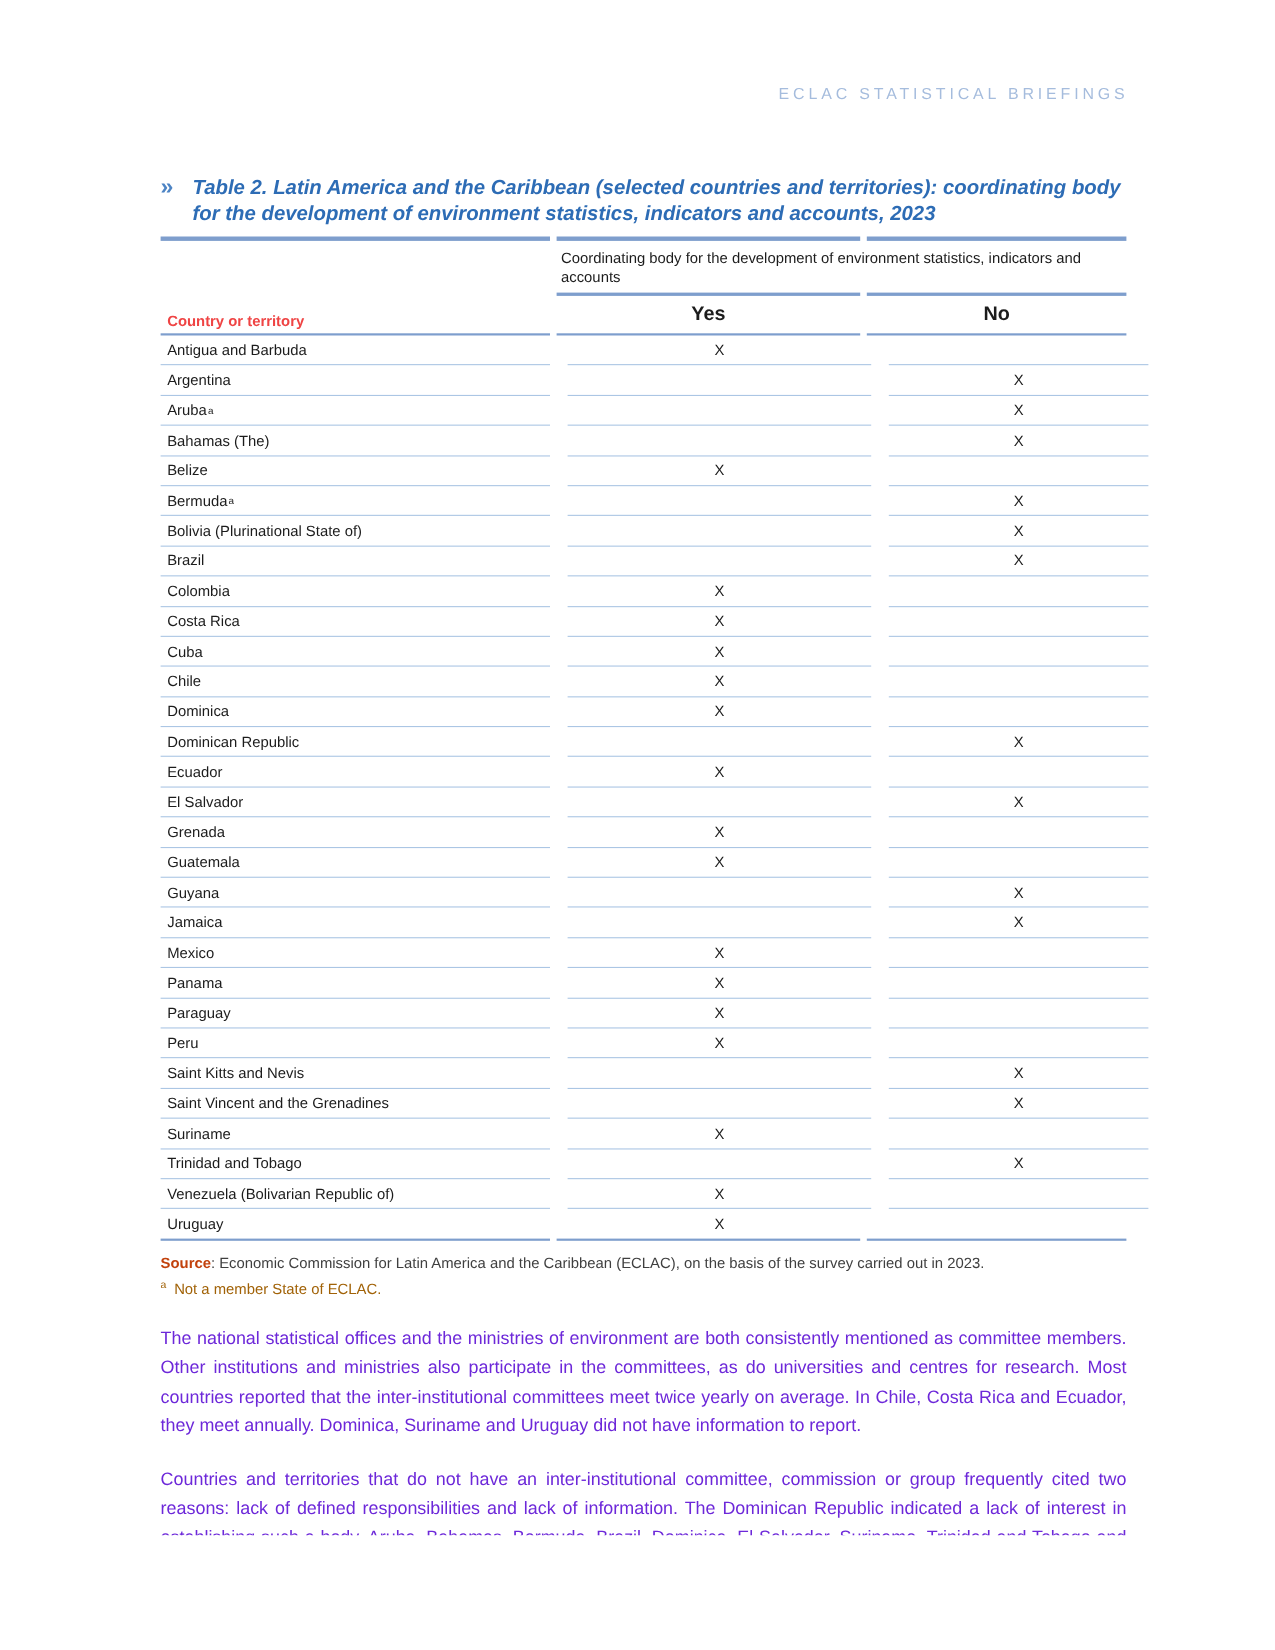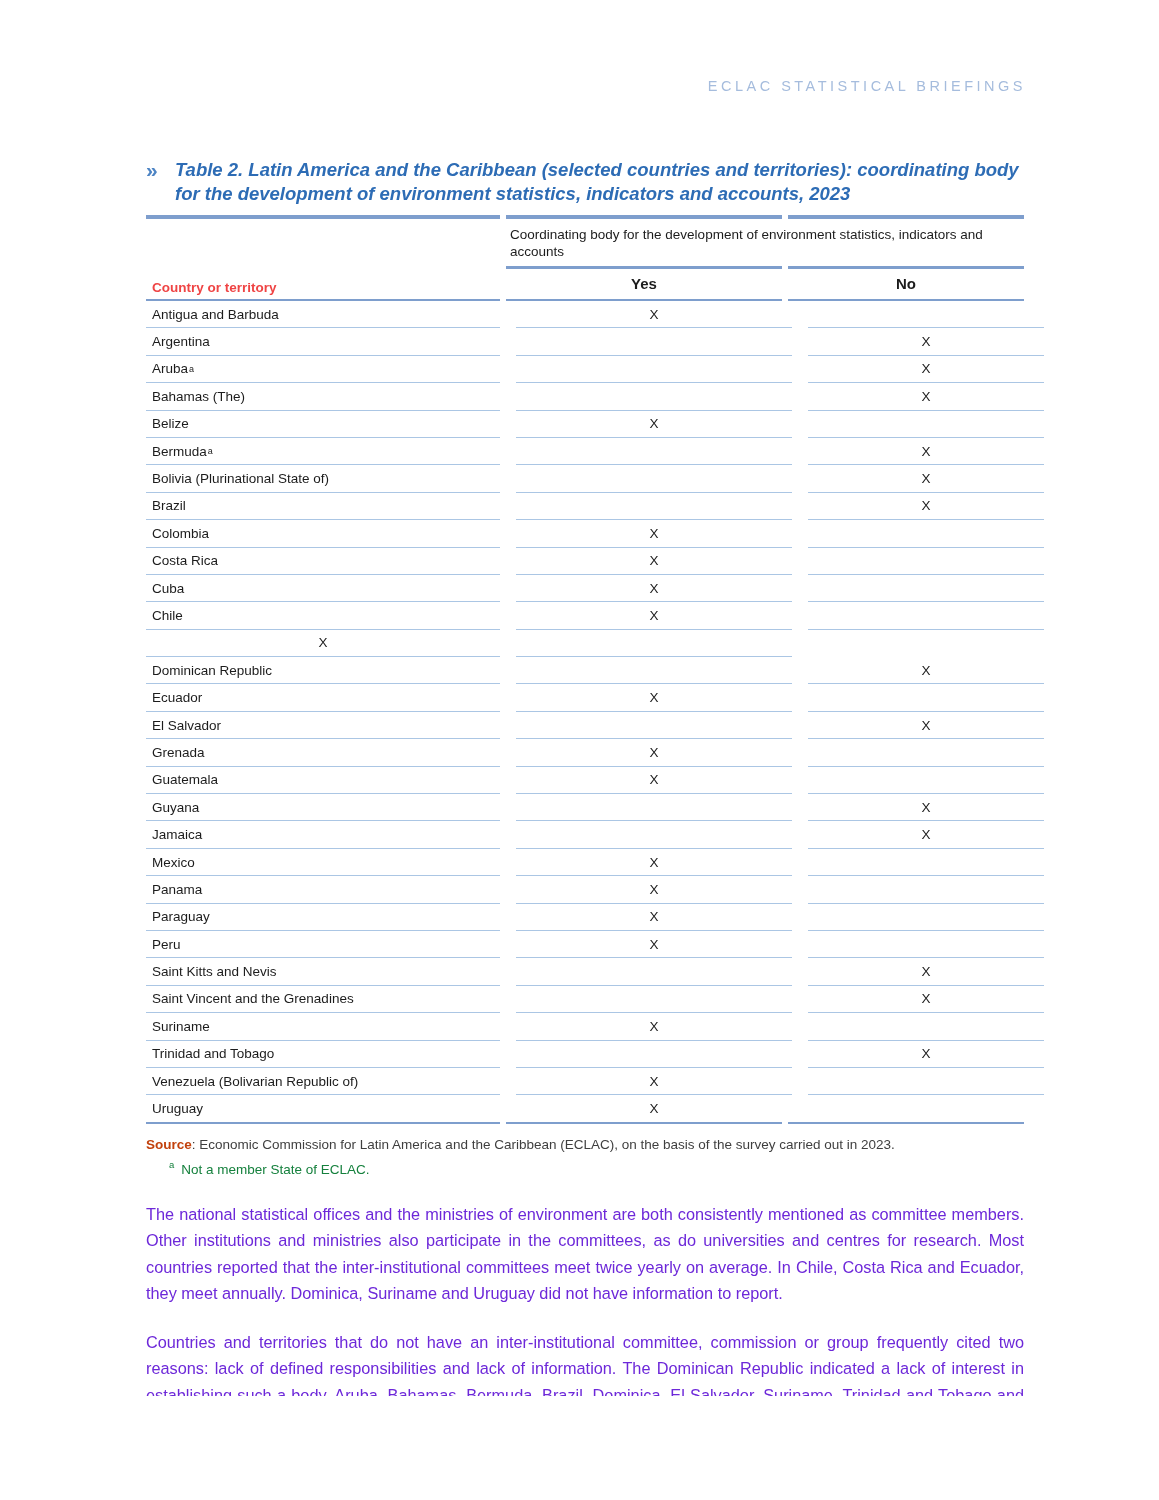--- a/index.html
+++ b/index.html
@@ -41,42 +41,42 @@
     font-size:13.5px;font-weight:700;color:#ef4444;
   }
   .span-header{
     text-align:left;font-size:13.5px;font-weight:400;color:#1c1c1c;
     line-height:17px;padding:7px 4px 6px 4px;min-height:31px;
   }
   .subrule{display:grid;grid-template-columns:276px 236px;column-gap:6px;}
   .subrule>div{height:2.5px;background:#7e9ecd;}
   .yesno-row{display:grid;grid-template-columns:276px 236px;column-gap:6px;}
   .yesno-row>div{
-    text-align:center;font-size:15px;font-weight:700;color:#1c1c1c;
+    text-align:center;font-size:18px;font-weight:700;color:#1c1c1c;
     padding:6px 0 7px 0;
   }
 
   .trow{display:grid;grid-template-columns:354px 276px 236px;column-gap:16px;}
   .trow>div{
     height:26.4px;display:flex;align-items:center;
     border-bottom:1.4px solid #abc6e4;
     font-size:13.5px;color:#1c1c1c;
   }
   .trow .c-country{padding-left:6px;justify-content:flex-start;}
   .trow .c-yes,.trow .c-no{justify-content:center;}
   .trow sup{font-size:9px;line-height:0;vertical-align:super;margin-left:1px;}
   .trow:last-child>div{border-bottom:none;}
 
   
   .source-note{
     margin-top:11px;font-size:13.5px;color:#3f3f3f;line-height:19px;
   }
   .source-note .src-label{font-weight:700;color:#c2410c;}
   .footnote{
-    margin-top:1px;font-size:13.5px;color:#15803d;line-height:19px;margin-left:23px;
+    margin-top:1px;font-size:13.5px;color:#a16207;line-height:19px;
   }
   .footnote sup{font-size:9.5px;margin-right:7px;}
 
   
   .body-paragraph{
     margin:22px 0 0 0;
     font-size:16.3px;line-height:26.5px;color:#6d28d9;
     text-align:justify;
   }
 
@@ -189,20 +189,21 @@
             <div class="c-country">Cuba</div>
             <div class="c-yes">X</div>
             <div class="c-no"></div>
           </div>
           <div class="trow">
             <div class="c-country">Chile</div>
             <div class="c-yes">X</div>
             <div class="c-no"></div>
           </div>
           <div class="trow">
+            <div class="c-country">Dominica</div>
             <div class="c-yes">X</div>
             <div class="c-no"></div>
           </div>
           <div class="trow">
             <div class="c-country">Dominican Republic</div>
             <div class="c-yes"></div>
             <div class="c-no">X</div>
           </div>
           <div class="trow">
             <div class="c-country">Ecuador</div>

